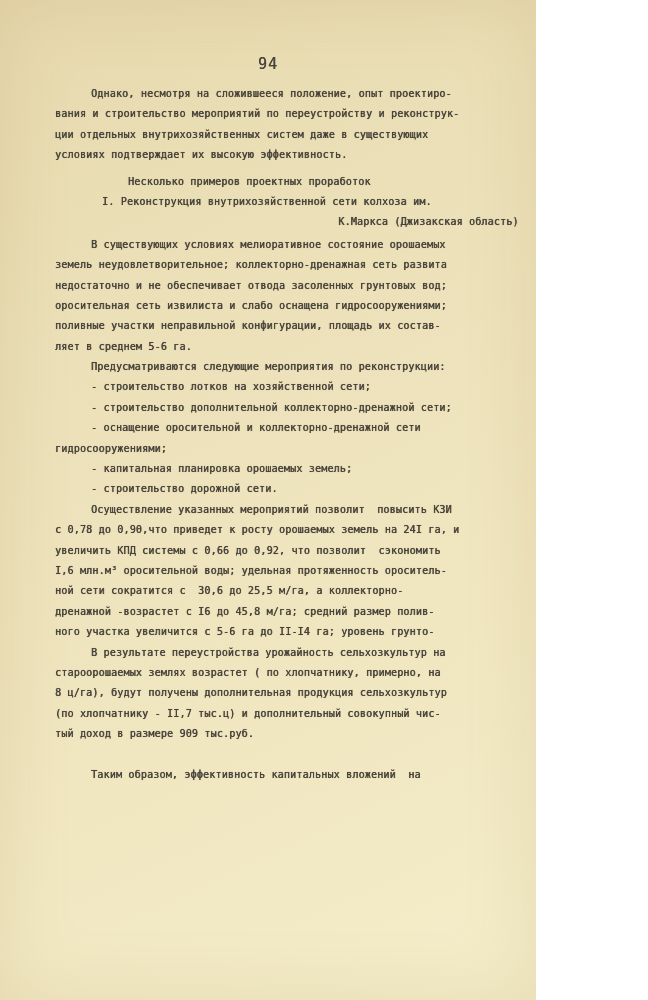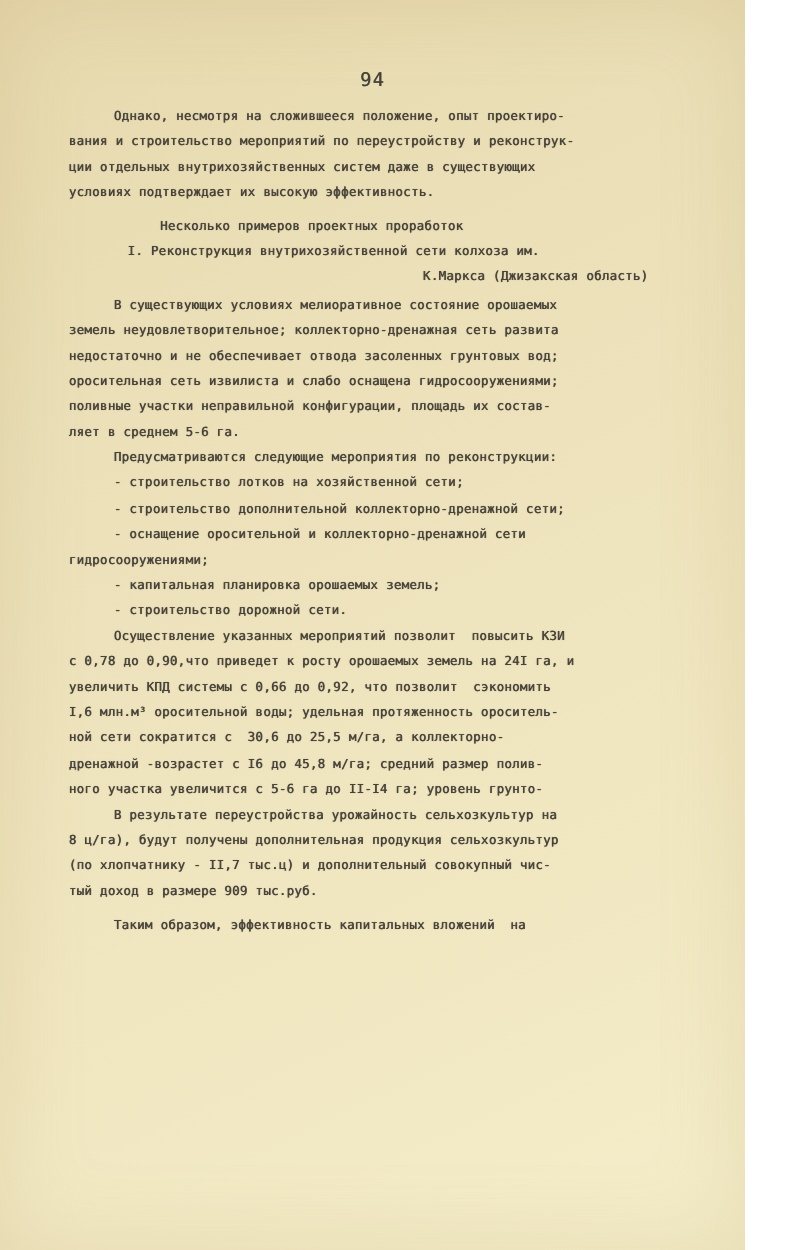--- a/index.html
+++ b/index.html
@@ -1,21 +1,21 @@
 <!DOCTYPE html>
 <html><head>
 <meta charset="utf-8">
 <style>
   html, body {
     margin: 0;
     padding: 0;
   }
   .paper {
     position: relative;
-    width: 596px;
+    width: 536px;
     height: 1000px;
     overflow: hidden;
     background:
       linear-gradient(155deg, #e7d9ae 0%, #ebe0b8 30%, #f0e6c0 65%, #f4eeca 100%);
     box-shadow: inset 0 0 70px rgba(170, 140, 80, 0.18);
     font-family: "DejaVu Sans Mono", "Liberation Mono", monospace;
     color: #46423a;
   }
   .page-number {
     position: absolute;
@@ -41,21 +41,21 @@
     letter-spacing: 0.2px;
     text-shadow: 0.4px 0 0 rgba(70, 64, 52, 0.8), 0 0 1px rgba(70, 64, 52, 0.35);
   }
   .ind { text-indent: 36px; }
   .h1  { padding-left: 73px; }
   .h2a { padding-left: 47px; }
   .h2b { padding-left: 177px; text-align: center; }
   .gap-sm { margin-top: 6px; }
   .gap-md { }
   .gap-lg { margin-top: 2px; }
-  .gap-xs { margin-top: 7px; }
+  .gap-xs { margin-top: 20px; }
 </style>
 </head>
 <body>
 
 <div class="paper">
 
   <div class="page-number">94</div>
 
   <div class="content">
 
@@ -86,20 +86,21 @@
 
     <div class="line ind">Осуществление указанных мероприятий позволит  повысить КЗИ</div>
     <div class="line">с 0,78 до 0,90,что приведет к росту орошаемых земель на 24I га, и</div>
     <div class="line">увеличить КПД системы с 0,66 до 0,92, что позволит  сэкономить</div>
     <div class="line">I,6 млн.м³ оросительной воды; удельная протяженность ороситель-</div>
     <div class="line">ной сети сократится с  30,6 до 25,5 м/га, а коллекторно-</div>
     <div class="line">дренажной -возрастет с I6 до 45,8 м/га; средний размер полив-</div>
     <div class="line">ного участка увеличится с 5-6 га до II-I4 га; уровень грунто-</div>
 
     <div class="line ind">В результате переустройства урожайность сельхозкультур на</div>
+    <div class="line">староорошаемых землях возрастет ( по хлопчатнику, примерно, на</div>
     <div class="line">8 ц/га), будут получены дополнительная продукция сельхозкультур</div>
     <div class="line">(по хлопчатнику - II,7 тыс.ц) и дополнительный совокупный чис-</div>
     <div class="line">тый доход в размере 909 тыс.руб.</div>
 
     <div class="line ind gap-xs">Таким образом, эффективность капитальных вложений  на</div>
 
   </div>
 </div>
 
 </body></html>

